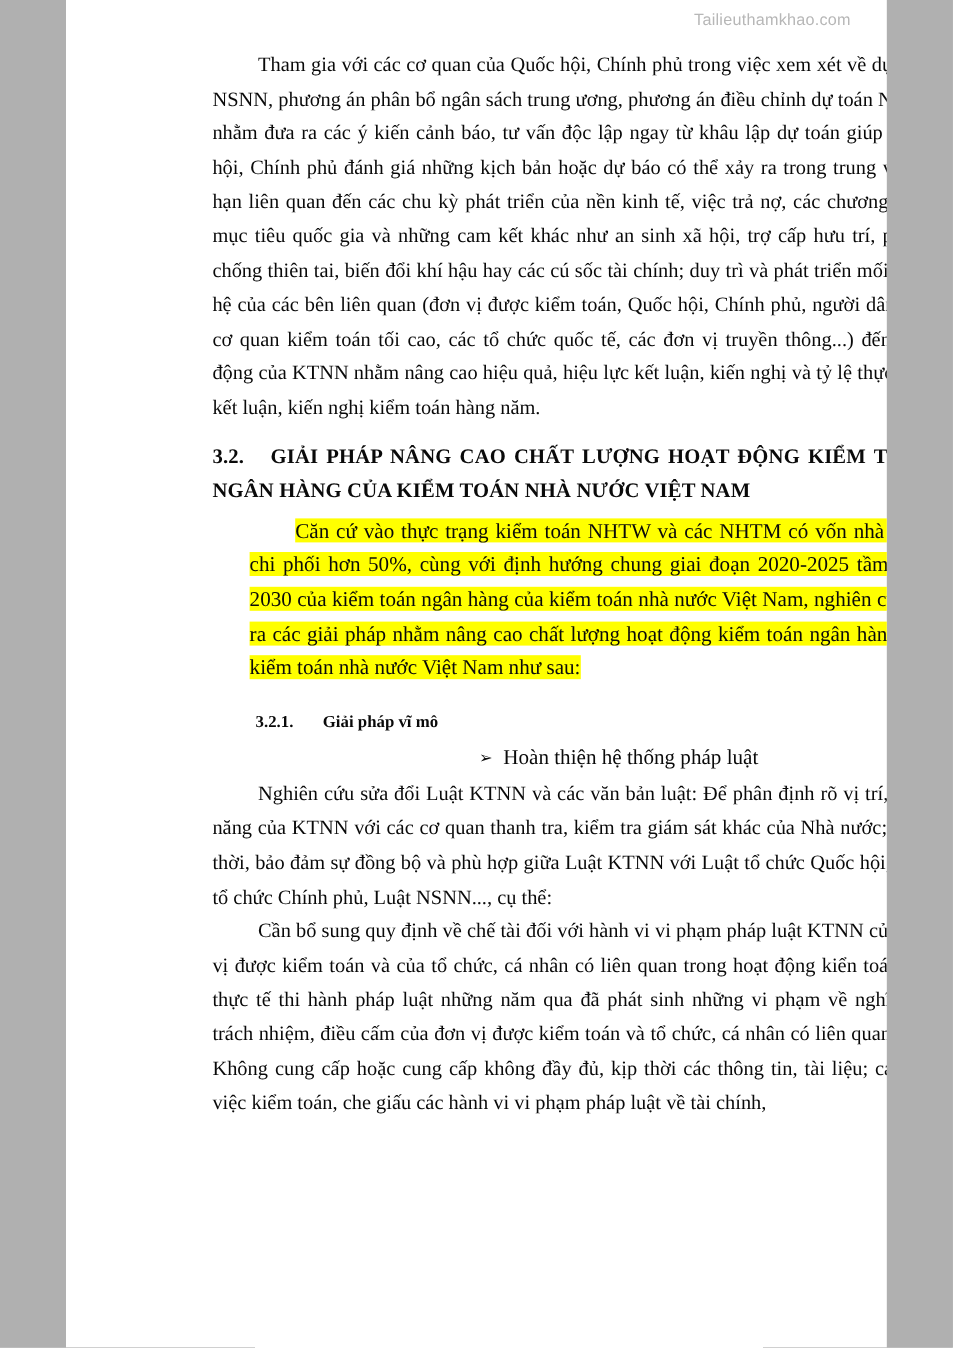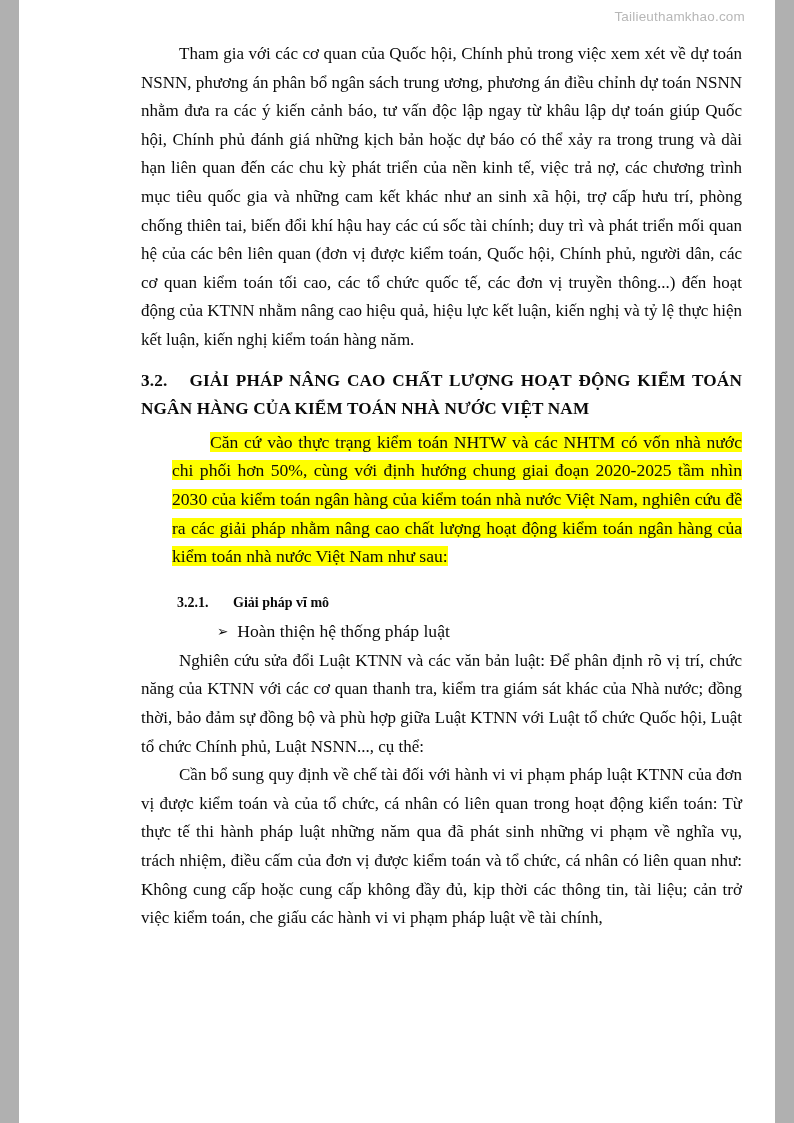--- a/index.html
+++ b/index.html
@@ -2,21 +2,21 @@
 <html><head>
 <meta charset="utf-8">
 <style>
   html, body {
     margin: 0;
     padding: 0;
     background: #b0b0b0;
   }
   .page {
     position: relative;
-    width: 756px;
+    width: 684px;
     height: 1123px;
     background: #ffffff;
     margin: 0 auto;
     overflow: hidden;
     font-family: "Liberation Serif", "DejaVu Serif", serif;
     color: #0a0a0a;
     box-sizing: border-box;
   }
   .watermark {
     position: absolute;
@@ -70,20 +70,21 @@
   .sub-heading .subnum {
     display: inline-block;
     min-width: 56px;
   }
   .bullet-line {
     margin: 0;
     font-size: 17.6px;
     line-height: 28.6px;
     padding-left: 76px;
     text-indent: 0;
+    text-align: center;
   }
   .bullet-glyph {
     font-family: "DejaVu Sans", sans-serif;
     font-size: 13.5px;
     margin-right: 9px;
     position: relative;
     top: -1px;
   }
   p.highlighted {
     margin: 4px 0 0 0;

